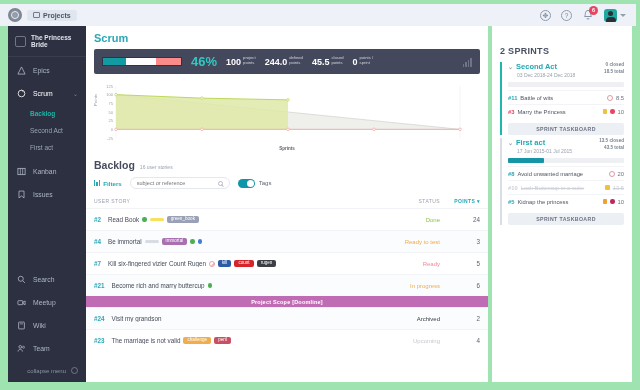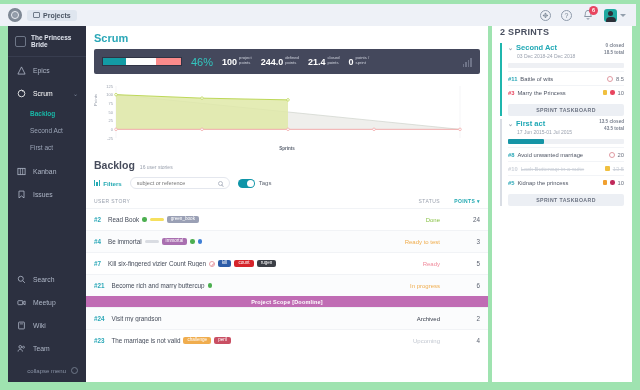--- a/index.html
+++ b/index.html
@@ -96,21 +96,21 @@
 
   
   .statsbar{
     margin:0 8px; height:25px; background:#44485c; border-radius:2px;
     display:flex; align-items:center; padding:0 8px; gap:9px; position:relative;
   }
   .progbar{ display:flex; width:80px; height:9px; border:1px solid #2f3344; }
   .progbar .seg1{ background:#139ba4; }
   .progbar .seg2{ background:#fdfdfd; }
   .progbar .seg3{ background:#fb8b8b; }
-  .pct{ font-size:11px; color:#33c7c0; font-weight:normal; }
+  .pct{ font-size:13px; color:#33c7c0; font-weight:bold; }
   .stat{ display:flex; align-items:flex-end; gap:2px; color:#fff; }
   .stat .v{ font-size:9px; font-weight:bold; }
   .stat .l{ font-size:4.2px; line-height:1.15; color:#cfd3de; padding-bottom:1px; white-space:pre-line; }
   .bars-ic{ margin-left:auto; display:flex; align-items:flex-end; gap:1px; height:10px; }
   .bars-ic i{ width:1.6px; background:#6f7488; display:block; }
 
   
   .chart-wrap{ margin:6px 8px 0 8px; height:70px; position:relative; }
   .chart-svg{ display:block; }
   .yaxis-title{
@@ -162,21 +162,21 @@
   .banner{
     margin:0; height:11px; background:#c06cb4; color:#fff; font-size:5.5px; font-weight:bold;
     display:flex; align-items:center; justify-content:center; letter-spacing:.2px;
   }
   .blocked{ width:6px;height:6px;border:1px solid #e8a0a8;border-radius:50%; display:inline-block; position:relative;}
   .blocked::after{content:"";position:absolute;left:0.5px;top:2px;width:4px;height:1px;background:#e8a0a8;transform:rotate(-45deg);}
 
   
   .rightpanel{
     position:absolute; right:8px; top:26px; width:140px; bottom:8px;
-    background:#fff; padding:1px 8px; overflow:hidden;
+    background:#fff; padding:20px 8px; overflow:hidden;
   }
   .rp-title{ font-size:9px; font-weight:bold; color:#4a5060; letter-spacing:.3px; margin-bottom:6px;}
   .sprint{ border-left:2px solid #1fb6ad; padding-left:6px; margin-bottom:3px; }
   .sprint.gray{ border-left-color:#d9dde4; }
   .sprint-head{ display:flex; align-items:flex-start; }
   .sprint-name{ font-size:7.5px; font-weight:bold; color:#1fa8b5; display:flex; align-items:center; gap:3px;}
   .sprint-name .chv{ color:#9aa2b0; font-size:6px; }
   .sprint-dates{ font-size:5px; color:#9aa1ae; padding-left:9px; margin-top:1px;}
   .sprint-right{ margin-left:auto; text-align:right; }
   .mini{ font-size:4.6px; color:#7b8290; font-weight:bold; line-height:1.5; }
@@ -346,21 +346,21 @@
         <span class="v">100</span>
         <span class="l">project
 points</span>
       </div>
       <div class="stat">
         <span class="v">244.0</span>
         <span class="l">defined
 points</span>
       </div>
       <div class="stat">
-        <span class="v">21.4</span>
+        <span class="v">45.5</span>
         <span class="l">closed
 points</span>
       </div>
       <div class="stat">
         <span class="v">0</span>
         <span class="l">points /
 sprint</span>
       </div>
 
       <div class="bars-ic">

